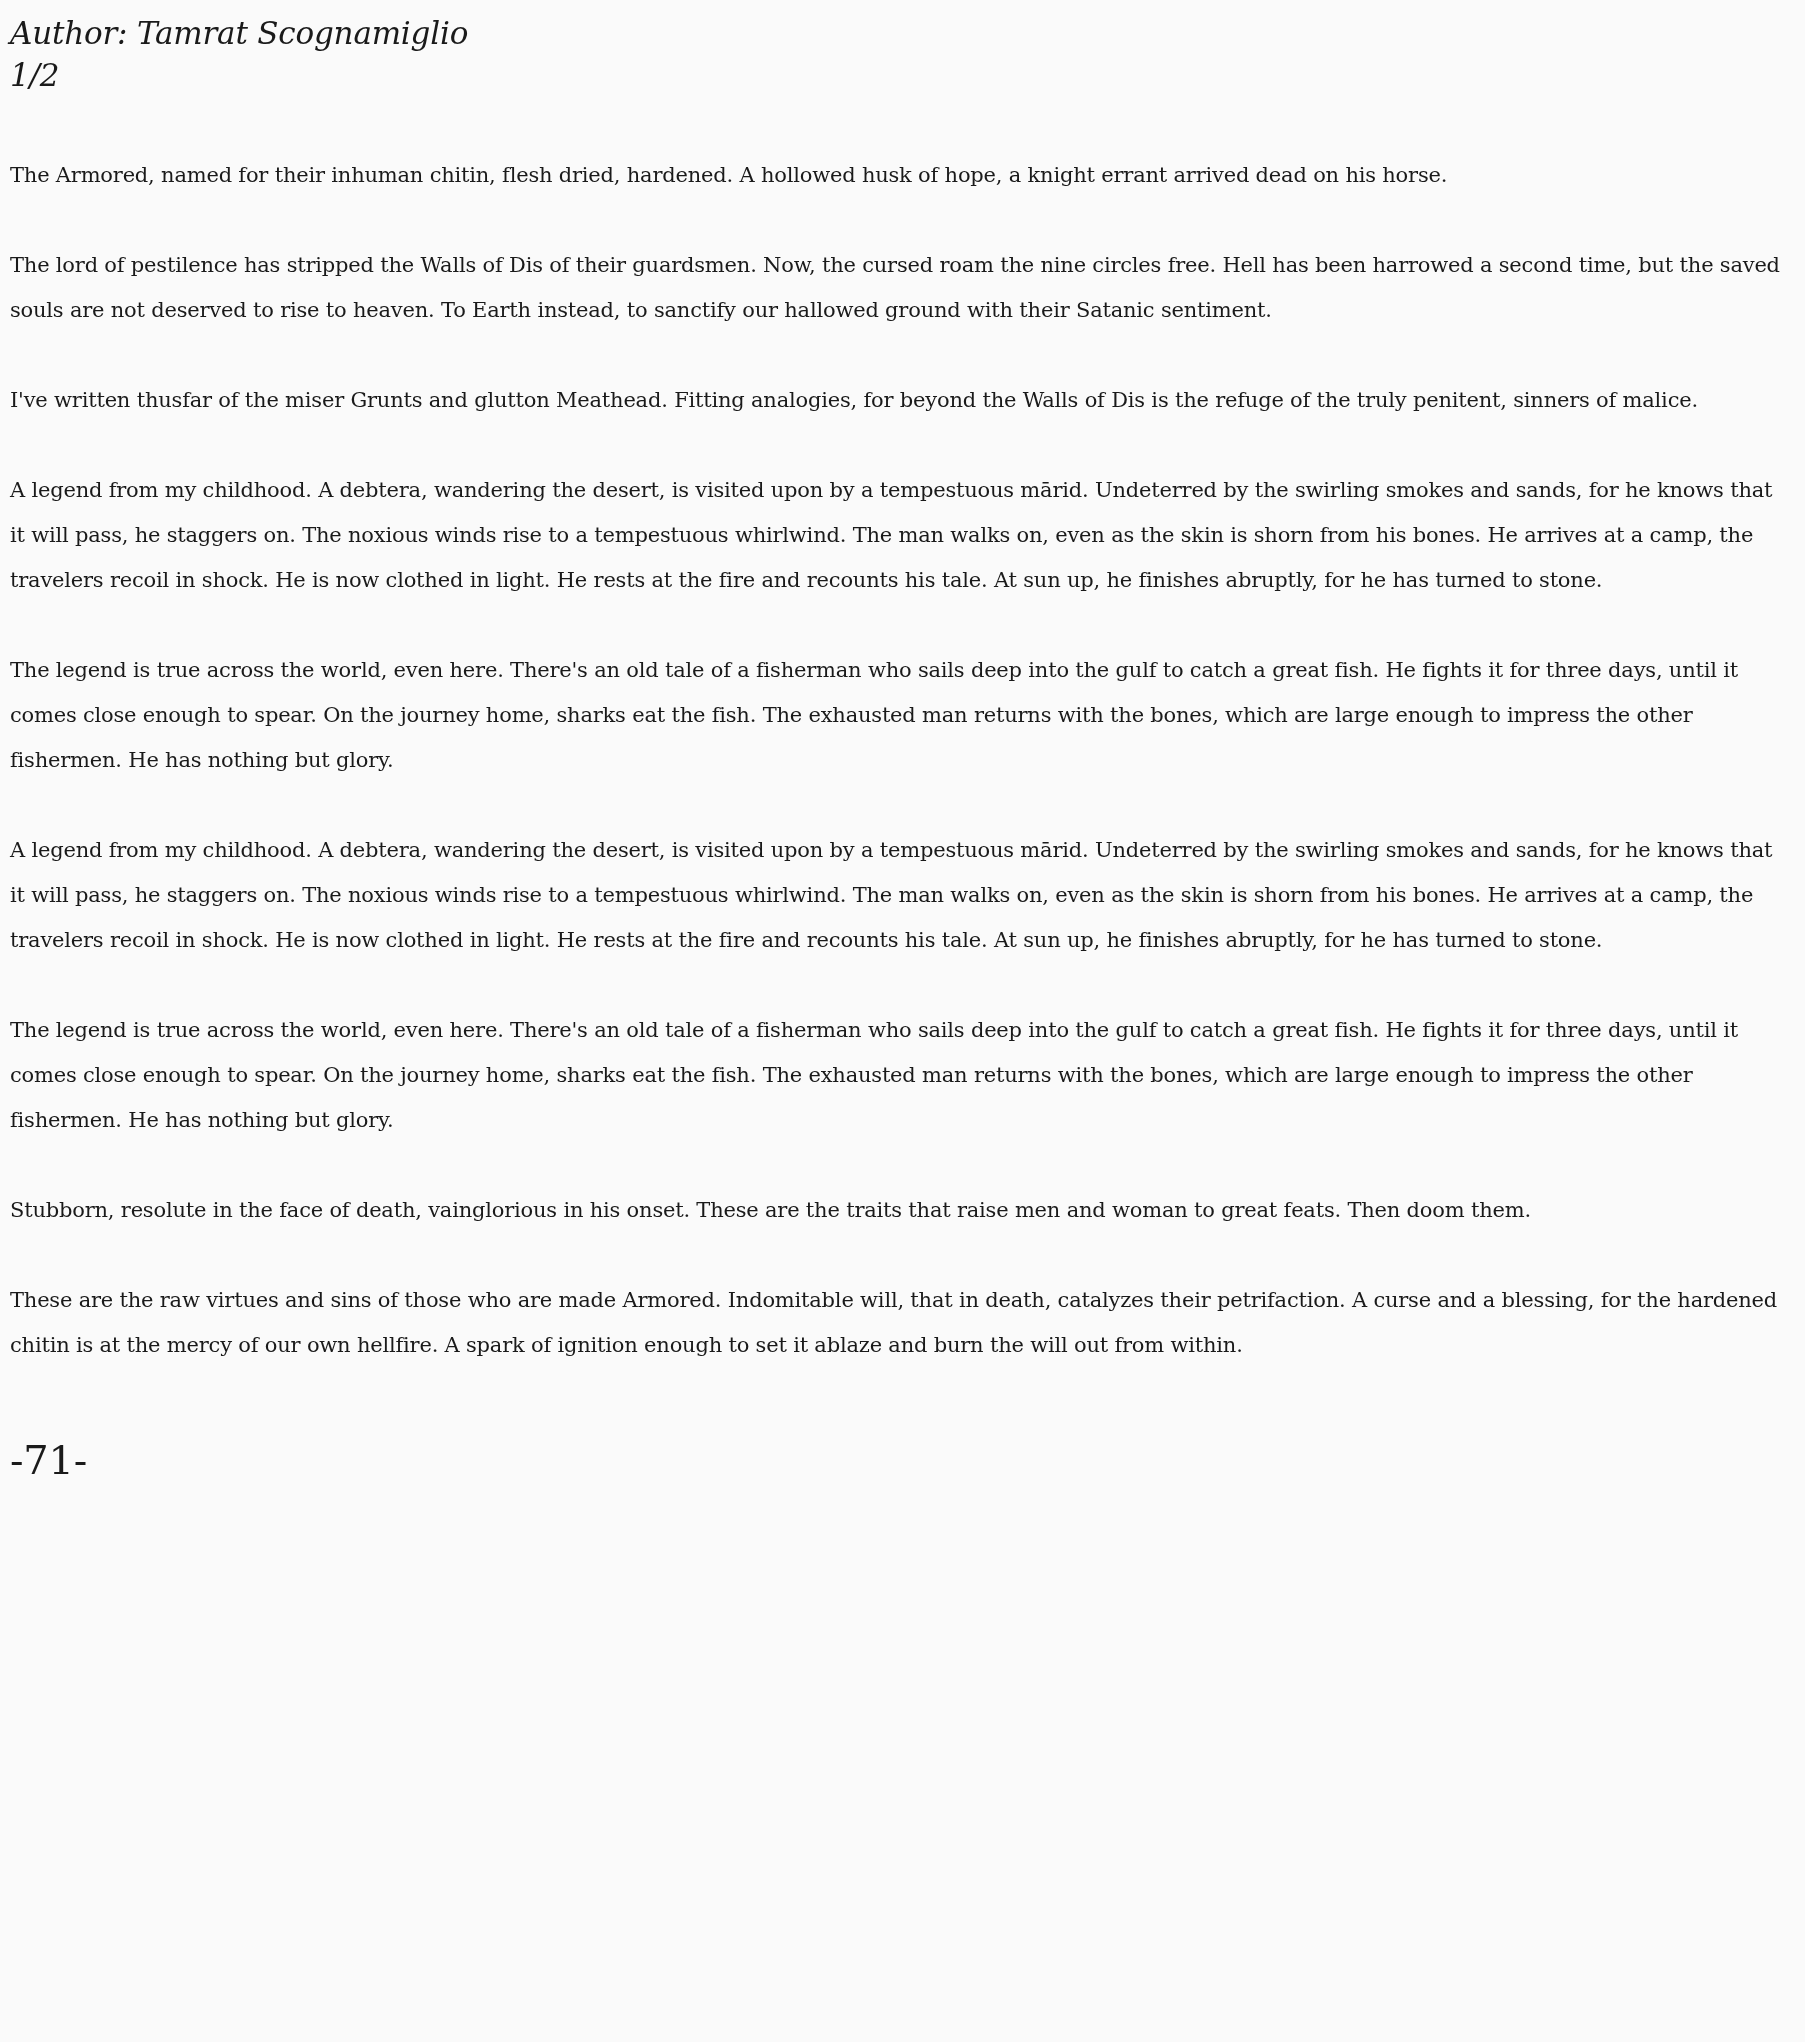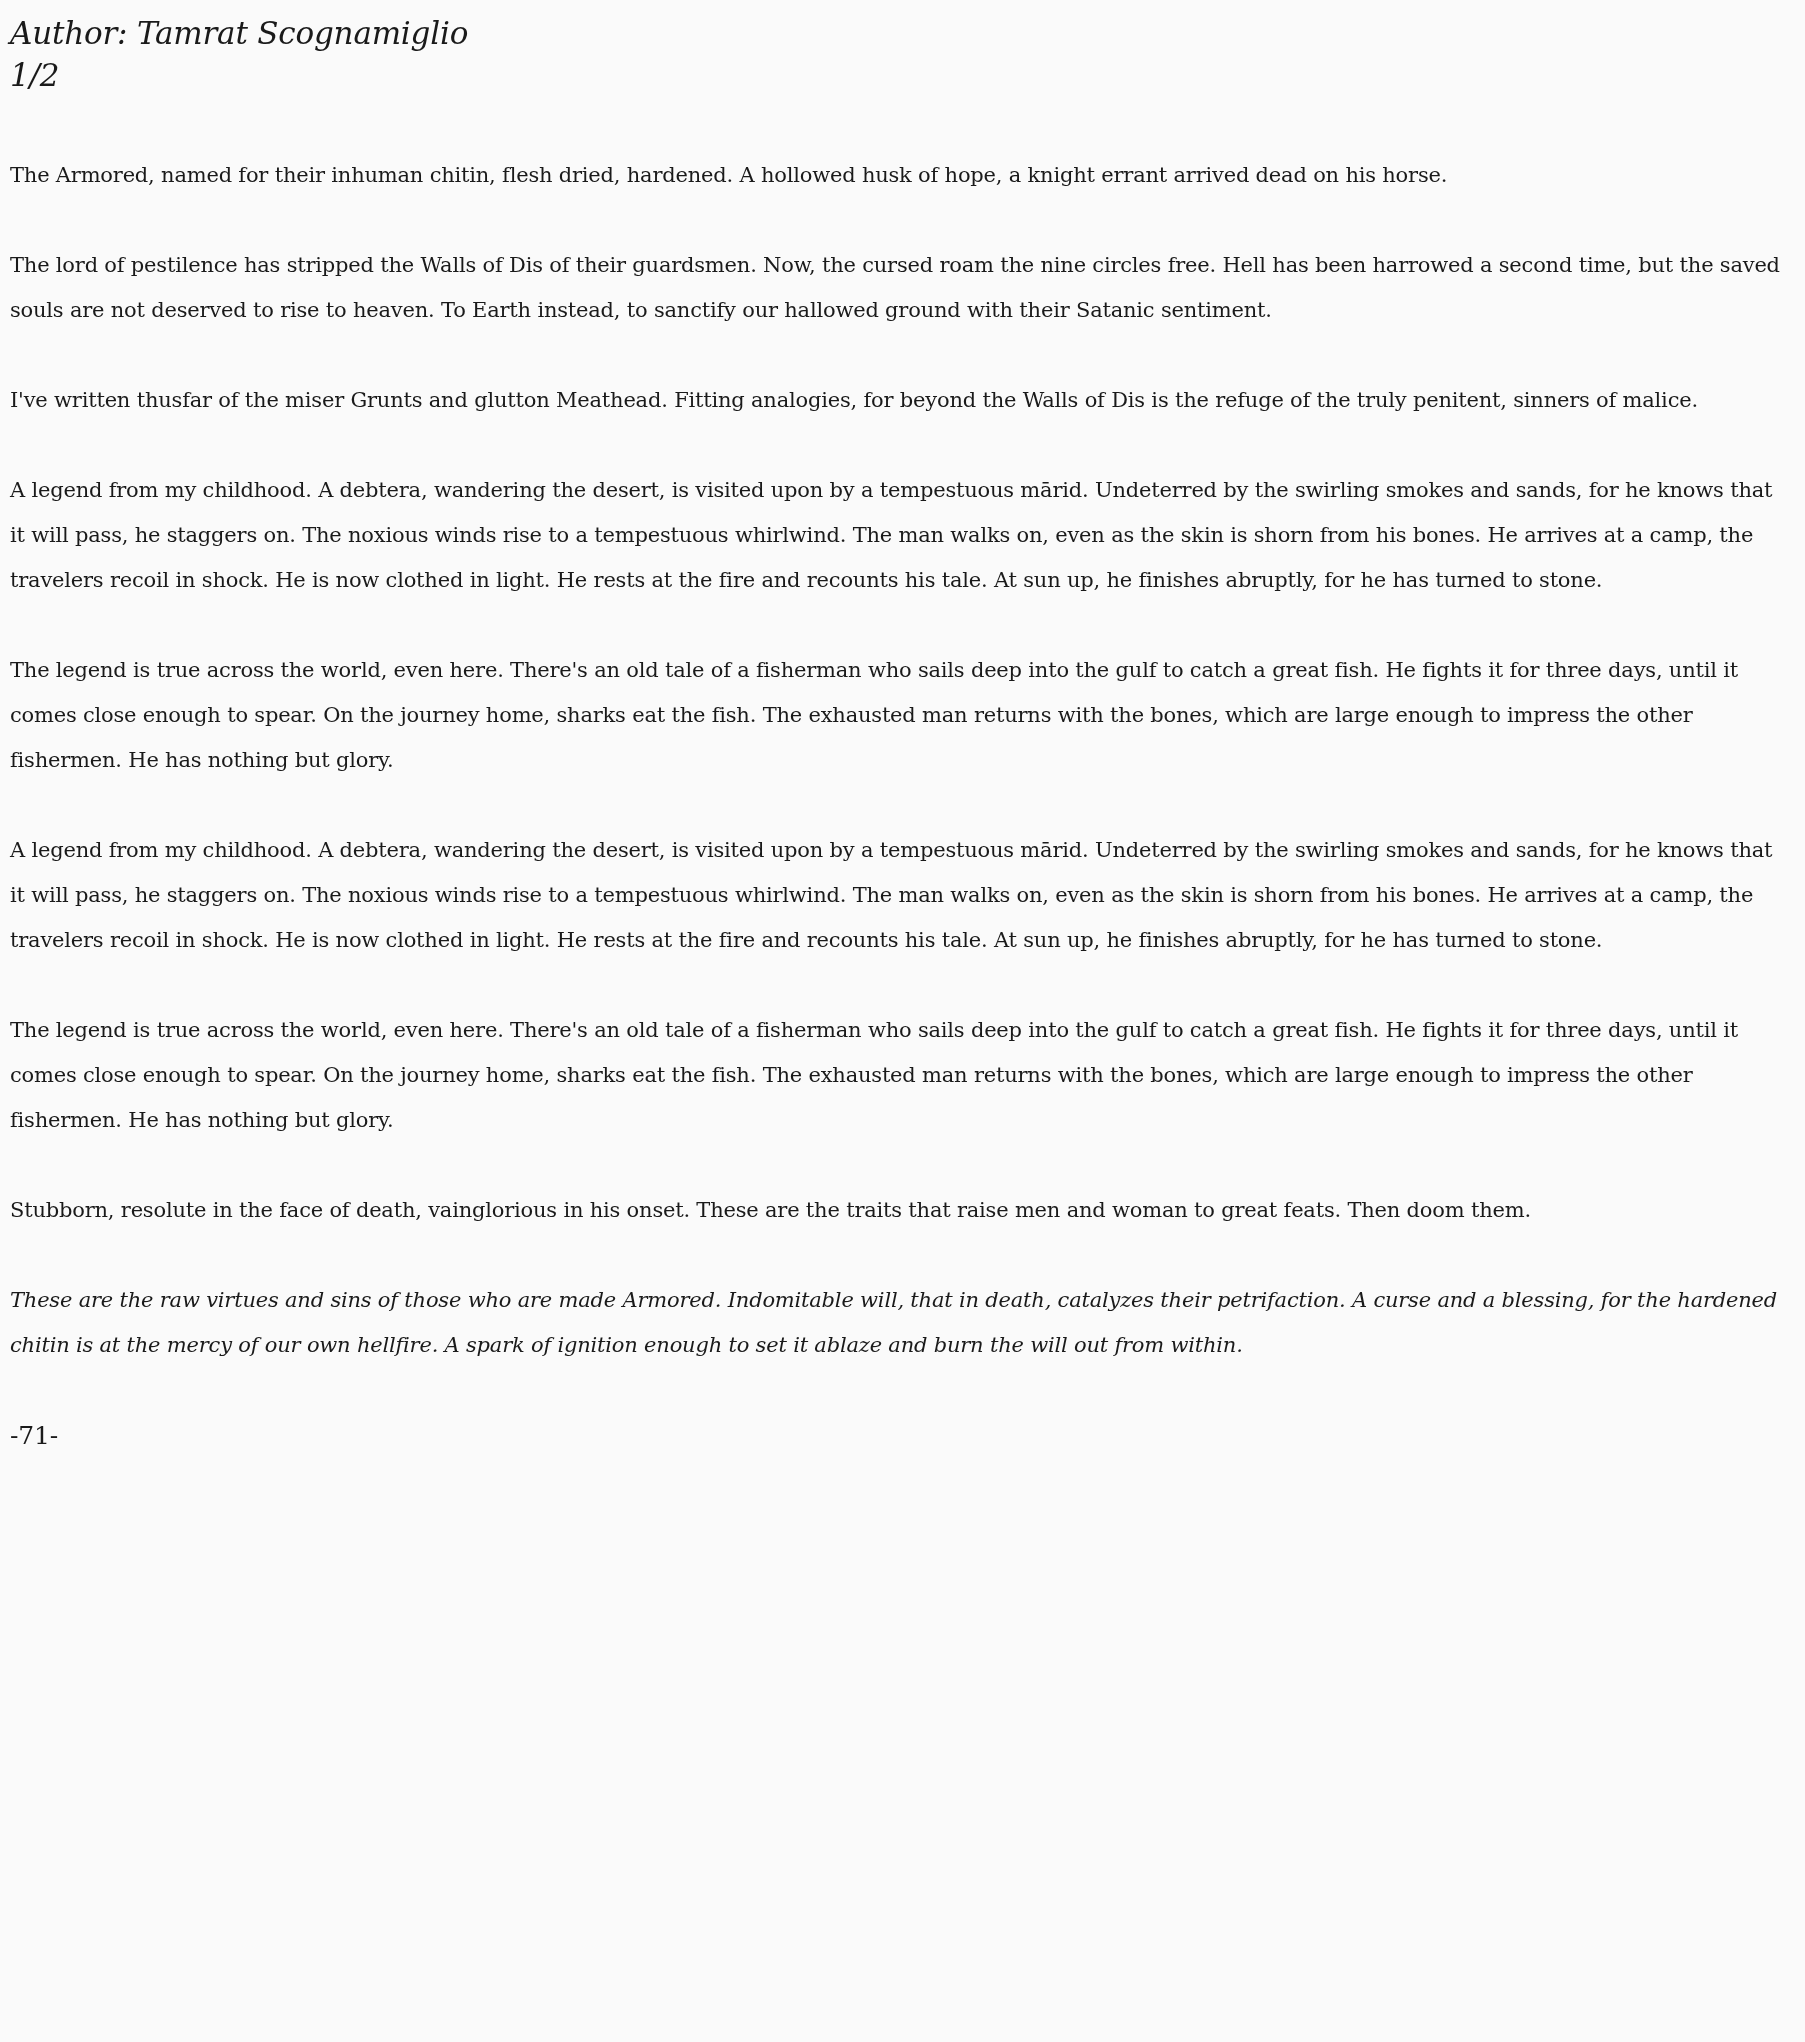--- a/index.html
+++ b/index.html
@@ -29,25 +29,24 @@
   .doc-body {
     margin-top: 57px;
     font-size: 21px;
     line-height: 45px;
   }
   .doc-body p {
     margin: 0 0 45px 0;
   }
   .doc-body p:last-child {
     margin-bottom: 2px;
-    font-style: italic;
   }
   .doc-footer {
-    margin-top: 45px;
-    font-size: 25px;
+    margin-top: 70px;
+    font-size: 40px;
     line-height: 45px;
   }
 </style>
 </head>
 <body>
 
 <div class="page">
 
   <header class="doc-header">
     <div class="hline">Author: Tamrat Scognamiglio</div>

